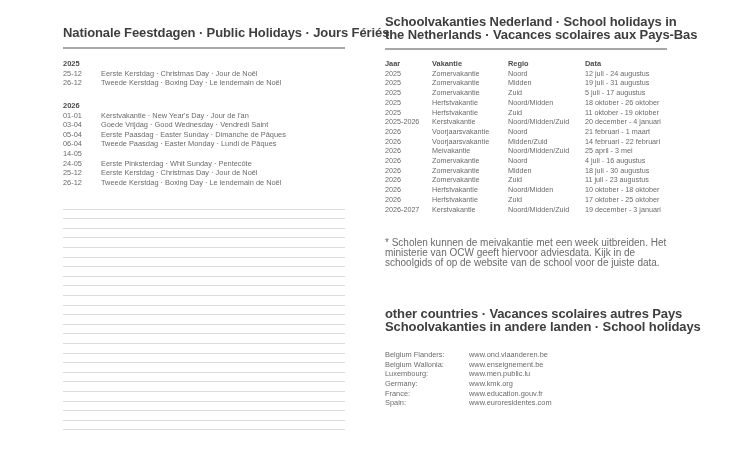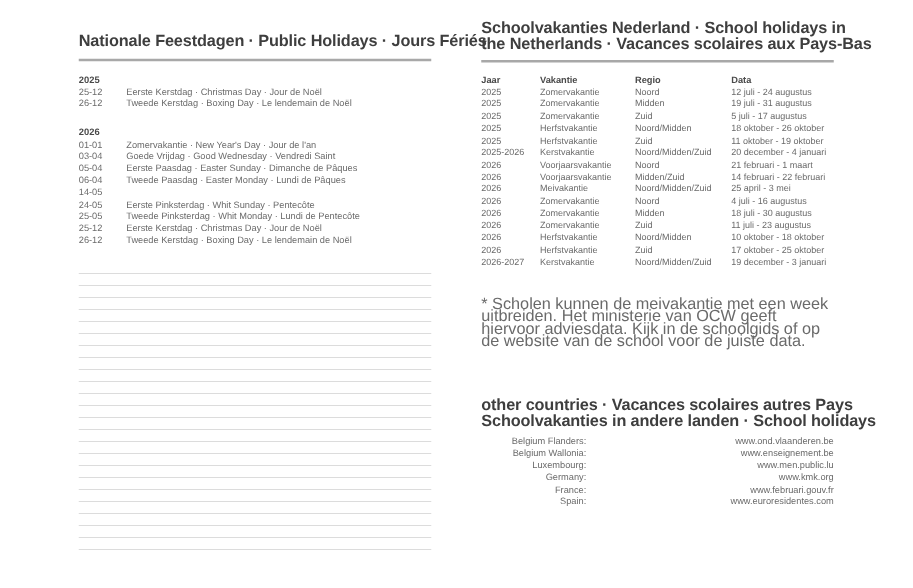--- a/index.html
+++ b/index.html
@@ -60,28 +60,28 @@
     display: grid;
     grid-template-columns: 47px 76px 77px 1fr;
     line-height: 9.7px;
     font-size: 7.2px;
   }
   .sv-row.head { font-weight: bold; color: #4a4a4a; font-size: 7.4px; }
   .sv-cell { white-space: nowrap; overflow: visible; }
 
   .footnote {
     margin-top: 24px;
-    font-size: 13px;
+    font-size: 10px;
     line-height: 10px;
     color: #6a6a6a;
   }
 
   .other-title { margin-top: 24px; }
 
-  .links { margin-top: 5px; text-align: right; }
+  .links { margin-top: 17px; }
   .link-row { display: flex; line-height: 9.6px; font-size: 7.4px; }
   .link-label { width: 84px; flex: 0 0 84px; }
   .link-url { flex: 1; white-space: nowrap; }
 </style>
 </head>
 <body>
 
 <div class="page">
 
   <div class="col col-left">
@@ -100,44 +100,40 @@
           <span class="holiday-name">Tweede Kerstdag · Boxing Day · Le lendemain de Noël</span>
         </div>
         </div>
     </div>
 
     <div class="year-block second">
       <div class="year-label">2026</div>
       <div>
           <div class="holiday-row">
           <span class="holiday-date">01-01</span>
-          <span class="holiday-name">Zomervakantie · New Year's Day · Jour de l'an</span>
+          <span class="holiday-name">Kerstvakantie · New Year's Day · Jour de l'an</span>
         </div>
           <div class="holiday-row">
           <span class="holiday-date">03-04</span>
           <span class="holiday-name">Goede Vrijdag · Good Wednesday · Vendredi Saint</span>
         </div>
           <div class="holiday-row">
           <span class="holiday-date">05-04</span>
           <span class="holiday-name">Eerste Paasdag · Easter Sunday · Dimanche de Pâques</span>
         </div>
           <div class="holiday-row">
           <span class="holiday-date">06-04</span>
           <span class="holiday-name">Tweede Paasdag · Easter Monday · Lundi de Pâques</span>
         </div>
           <div class="holiday-row">
           <span class="holiday-date">14-05</span>
         </div>
           <div class="holiday-row">
           <span class="holiday-date">24-05</span>
           <span class="holiday-name">Eerste Pinksterdag · Whit Sunday · Pentecôte</span>
-        </div>
-          <div class="holiday-row">
-          <span class="holiday-date">25-05</span>
-          <span class="holiday-name">Tweede Pinksterdag · Whit Monday · Lundi de Pentecôte</span>
         </div>
           <div class="holiday-row">
           <span class="holiday-date">25-12</span>
           <span class="holiday-name">Eerste Kerstdag · Christmas Day · Jour de Noël</span>
         </div>
           <div class="holiday-row">
           <span class="holiday-date">26-12</span>
           <span class="holiday-name">Tweede Kerstdag · Boxing Day · Le lendemain de Noël</span>
         </div>
         </div>
@@ -273,21 +269,21 @@
         <div class="link-row">
         <span class="link-label">Luxembourg:</span>
         <span class="link-url">www.men.public.lu</span>
       </div>
         <div class="link-row">
         <span class="link-label">Germany:</span>
         <span class="link-url">www.kmk.org</span>
       </div>
         <div class="link-row">
         <span class="link-label">France:</span>
-        <span class="link-url">www.februari.gouv.fr</span>
+        <span class="link-url">www.education.gouv.fr</span>
       </div>
         <div class="link-row">
         <span class="link-label">Spain:</span>
         <span class="link-url">www.euroresidentes.com</span>
       </div>
       </div>
   </div>
 
 </div>
 

